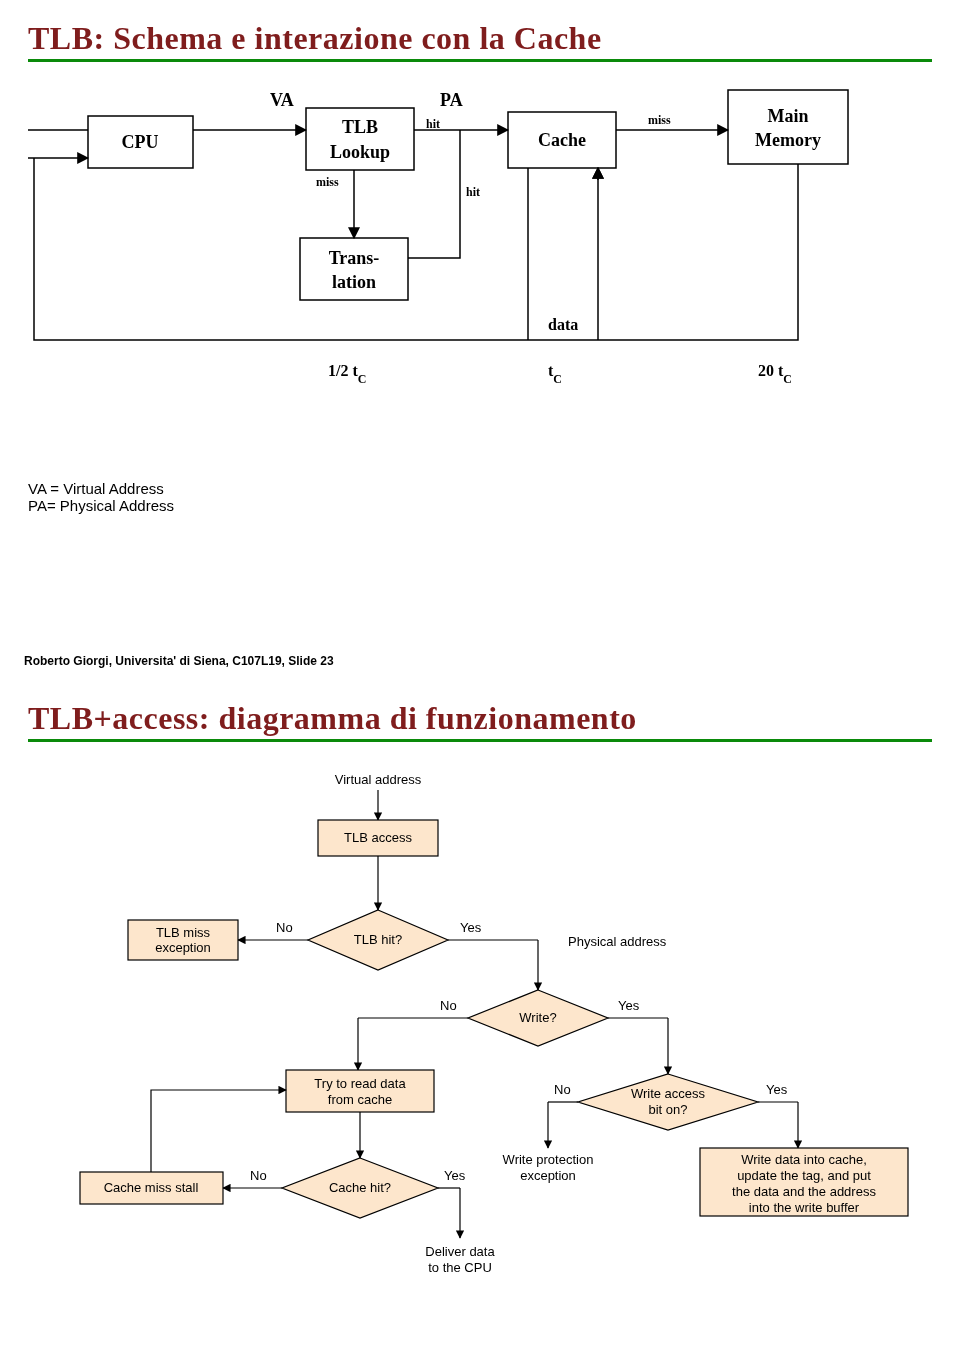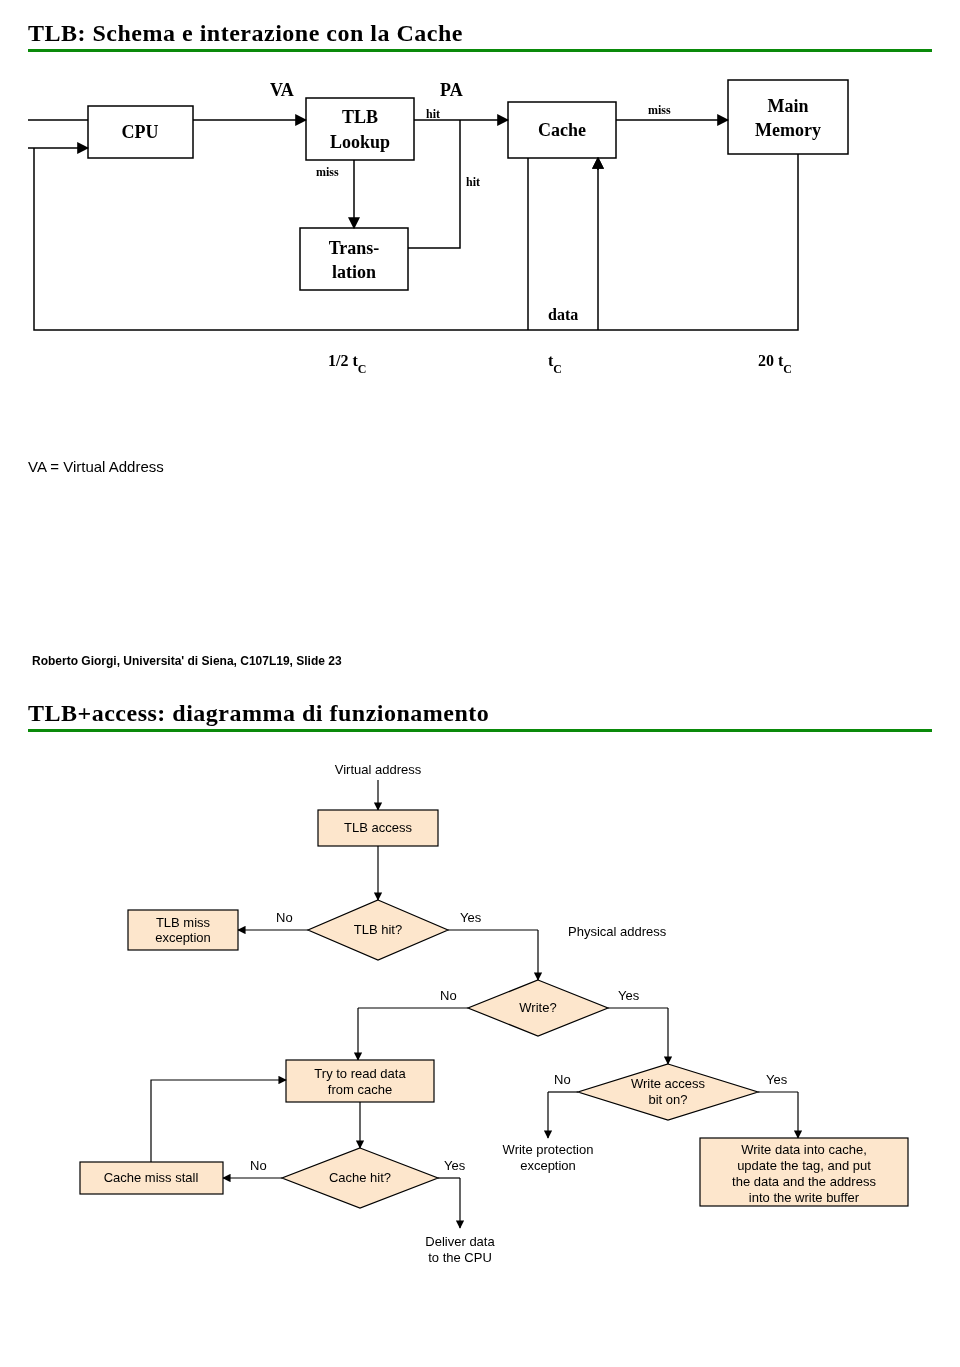--- a/index.html
+++ b/index.html
@@ -12,35 +12,35 @@
   .page {
     width: 960px;
     background: #fff;
   }
   .slide {
     position: relative;
     padding: 12px 28px 28px 28px;
   }
   .title {
     font-family: "Comic Sans MS", cursive;
-    color: #000000;
+    color: #7f1d1d;
     font-weight: bold;
-    font-size: 24px;
+    font-size: 32px;
     margin: 8px 0 2px 0;
     letter-spacing: .5px;
   }
   .hr {
     border: 0;
     border-top: 2px solid #0a8a0a;
     border-bottom: 1px solid #0a8a0a;
     margin: 2px 0 18px 0;
   }
   .footer {
     position: absolute;
-    left: 32px;
+    left: 24px;
     bottom: 12px;
     font-family: Arial, Helvetica, sans-serif;
     font-size: 12px;
     font-weight: bold;
     color: #000;
   }
   .svgwrap { display: block; margin: 0 auto; }
 </style>
 </head>
 <body>
@@ -110,22 +110,23 @@
 
     <line class="wire" x1="570" y1="100" x2="570" y2="88" marker-end="url(#arr)"></line>
 
     <text class="lblm" x="520" y="250">data</text>
 
     <text class="lblm" x="300" y="296">1/2 t<tspan baseline-shift="sub" font-size="12">C</tspan></text>
     <text class="lblm" x="520" y="296">t<tspan baseline-shift="sub" font-size="12">C</tspan></text>
     <text class="lblm" x="730" y="296">20 t<tspan baseline-shift="sub" font-size="12">C</tspan></text>
   </svg>
 
-  <div style="font-family: Arial, sans-serif; font-size:15px; margin-top:8px;">
+  <div style="font-family: Arial, sans-serif; font-size:15px; margin-top:20px;">
     <div>VA = Virtual Address</div>
+    <div>PA= Physical Address</div>
   </div>
 
   <div class="footer">Roberto Giorgi, Universita' di Siena, C107L19,  Slide 23</div>
 </div>
 
 <div class="slide" style="height:690px;">
   <div class="title">TLB+access: diagramma di funzionamento</div>
   <hr class="hr">
 
   <svg class="svgwrap" width="904" height="560" viewBox="0 0 904 560">

